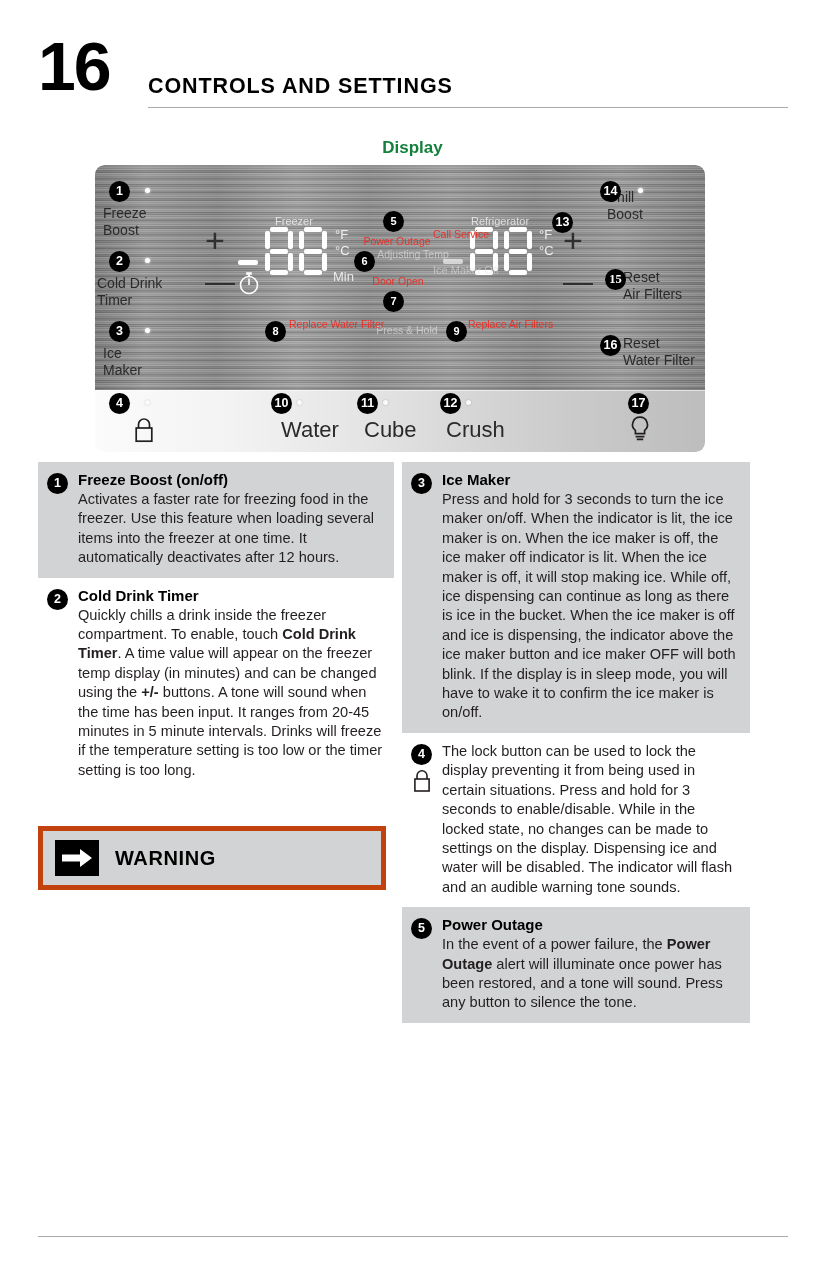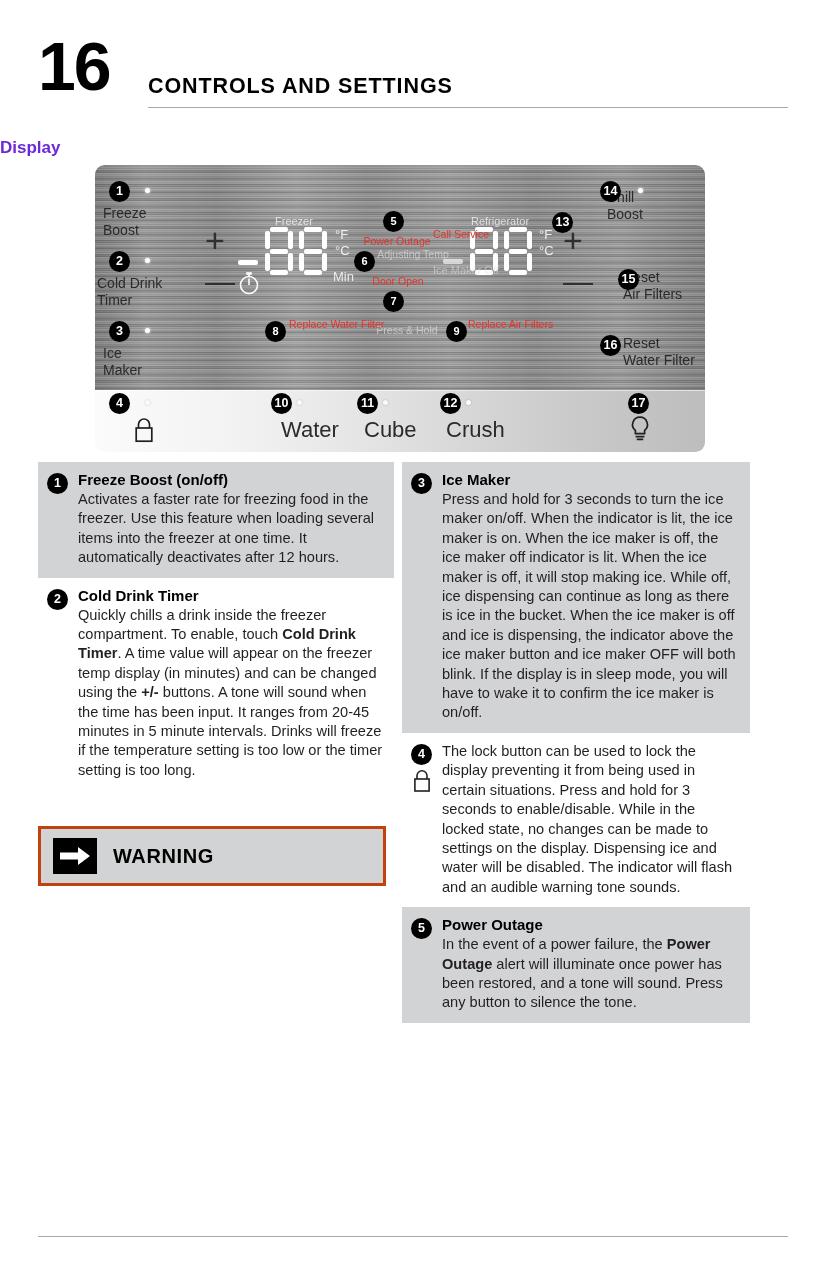--- a/index.html
+++ b/index.html
@@ -22,21 +22,21 @@
   .header-title-wrap { position: absolute; left: 110px; top: 38px; right: 0; }
   .header-title {
     font-size: 21.5px; font-weight: 700; letter-spacing: 0.9px; color: #000;
     padding-bottom: 8px;
   }
   .header-rule { border-bottom: 1.6px solid #a7a9ac; width: 100%; }
 
   
   .display-title {
     position: absolute; left: 0; top: 138px; width: 825px;
-    text-align: left; font-size: 17px; font-weight: 700; color: #6d28d9;
+    text-align: center; font-size: 17px; font-weight: 700; color: #15803d;
   }
 
   
   .panel {
     position: absolute; left: 95px; top: 165px; width: 610px; height: 287px;
     border-radius: 9px; overflow: hidden;
   }
   .panel-metal {
     position: absolute; inset: 0 0 62px 0;
     background:
@@ -161,21 +161,21 @@
   }
   .item-body {
     font-size: 14.6px; line-height: 19.4px; color: #231f20;
   }
   .item-body b { font-weight: 700; }
   .item-lock-icon { position: absolute; left: 10px; top: 36px; }
 
   
   .warning-box {
     position: absolute; left: 38px; top: 826px; width: 348px;
-    border: 3px solid #c2410c; background: #fff;
+    border: 5px solid #c2410c; background: #fff;
   }
   .warning-head {
     background: #d2d3d4; padding: 9px 12px; display: flex; align-items: center; gap: 16px;
   }
   .warn-arrow { width: 44px; height: 36px; background: #000; position: relative; flex: none; }
   .warn-arrow:after {
     content: ""; position: absolute; left: 7px; top: 9px;
     width: 0; height: 0;
   }
   .warning-title { font-size: 20px; font-weight: 700; letter-spacing: 0.6px; color: #000; }
@@ -312,21 +312,21 @@
     <div class="plus-minus sign-plus" style="left:468px; top:58px;">+</div>
     <div class="plus-minus sign-minus" style="left:468px; top:102px;">—</div>
 
     <div class="badge" style="left:505px; top:16px;">14</div>
     <div class="dot" style="left:543px; top:23px;"></div>
     <div class="p-label" style="left:512px; top:24px; width:90px;">
       <span>Chill</span><br>
       <span>Boost</span>
     </div>
 
-    <div class="badge" style="left:523px; top:104px;">15</div>
+    <div class="badge" style="left:510px; top:104px;font-family:Liberation Serif, serif;">15</div>
     <div class="p-label right" style="left:528px; top:104px; width:100px;">
       <span>Reset</span><br>
       <span>Air Filters</span>
     </div>
 
     <div class="badge" style="left:505px; top:170px;">16</div>
     <div class="p-label right" style="left:528px; top:170px; width:110px;">
       <span>Reset</span><br>
       <span>Water Filter</span>
     </div>

